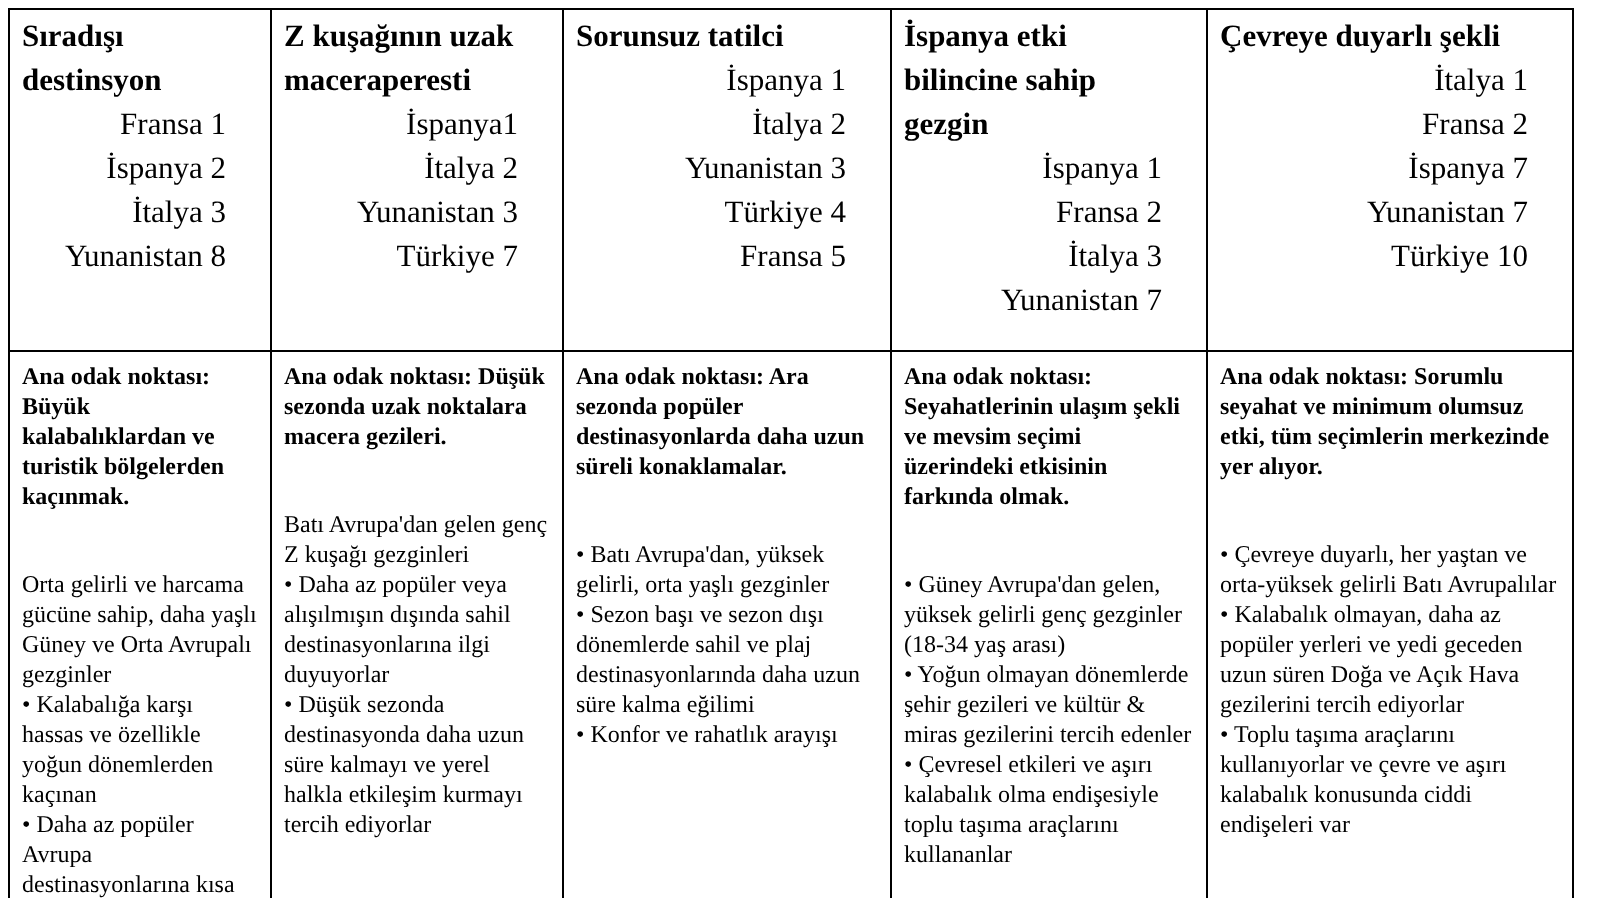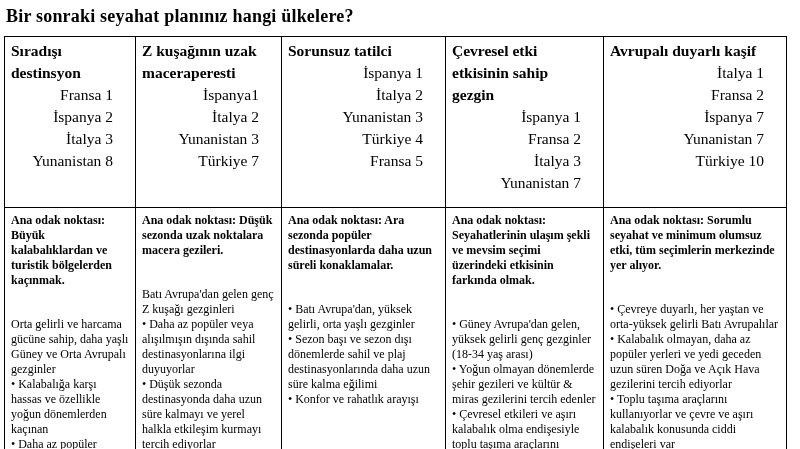--- a/index.html
+++ b/index.html
@@ -40,21 +40,20 @@
     font-size: 12px;
     line-height: 15px;
     margin-bottom: 29px;
   }
   .para { font-size: 12px; line-height: 15px; }
 </style>
 </head>
 <body>
 
 <div class="page">
-  <div class="title">Bir sonraki seyahat planınız hangi ülkelere?</div>
 
   <table class="persona-table">
     <colgroup>
       <col style="width:131px">
         <col style="width:146px">
         <col style="width:164px">
         <col style="width:158px">
         <col style="width:183px">
     </colgroup>
 
@@ -76,28 +75,28 @@
       </td>
       <td>
         <div class="persona-name">Sorunsuz tatilci</div>
         <div class="ranking">İspanya 1</div>
         <div class="ranking">İtalya 2</div>
         <div class="ranking">Yunanistan 3</div>
         <div class="ranking">Türkiye 4</div>
         <div class="ranking">Fransa 5</div>
       </td>
       <td>
-        <div class="persona-name">Çevresel etki etkisinin sahip gezgin</div>
+        <div class="persona-name">İspanya etki bilincine sahip gezgin</div>
         <div class="ranking">İspanya 1</div>
         <div class="ranking">Fransa 2</div>
         <div class="ranking">İtalya 3</div>
         <div class="ranking">Yunanistan 7</div>
       </td>
       <td>
-        <div class="persona-name">Avrupalı duyarlı kaşif</div>
+        <div class="persona-name">Çevreye duyarlı şekli</div>
         <div class="ranking">İtalya 1</div>
         <div class="ranking">Fransa 2</div>
         <div class="ranking">İspanya 7</div>
         <div class="ranking">Yunanistan 7</div>
         <div class="ranking">Türkiye 10</div>
       </td>
     </tr>
 
     <tr class="row-details">
       <td>

